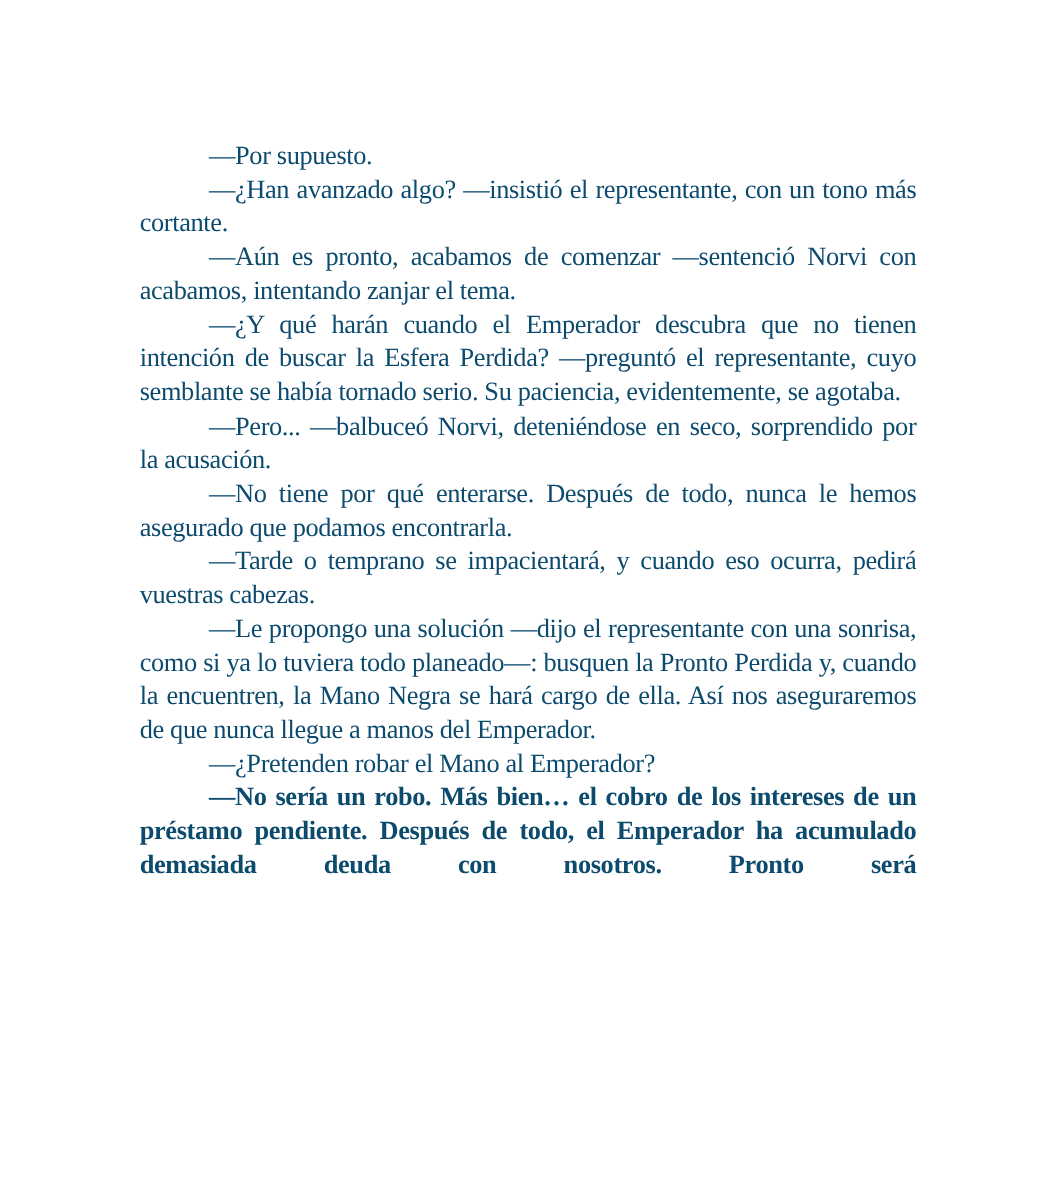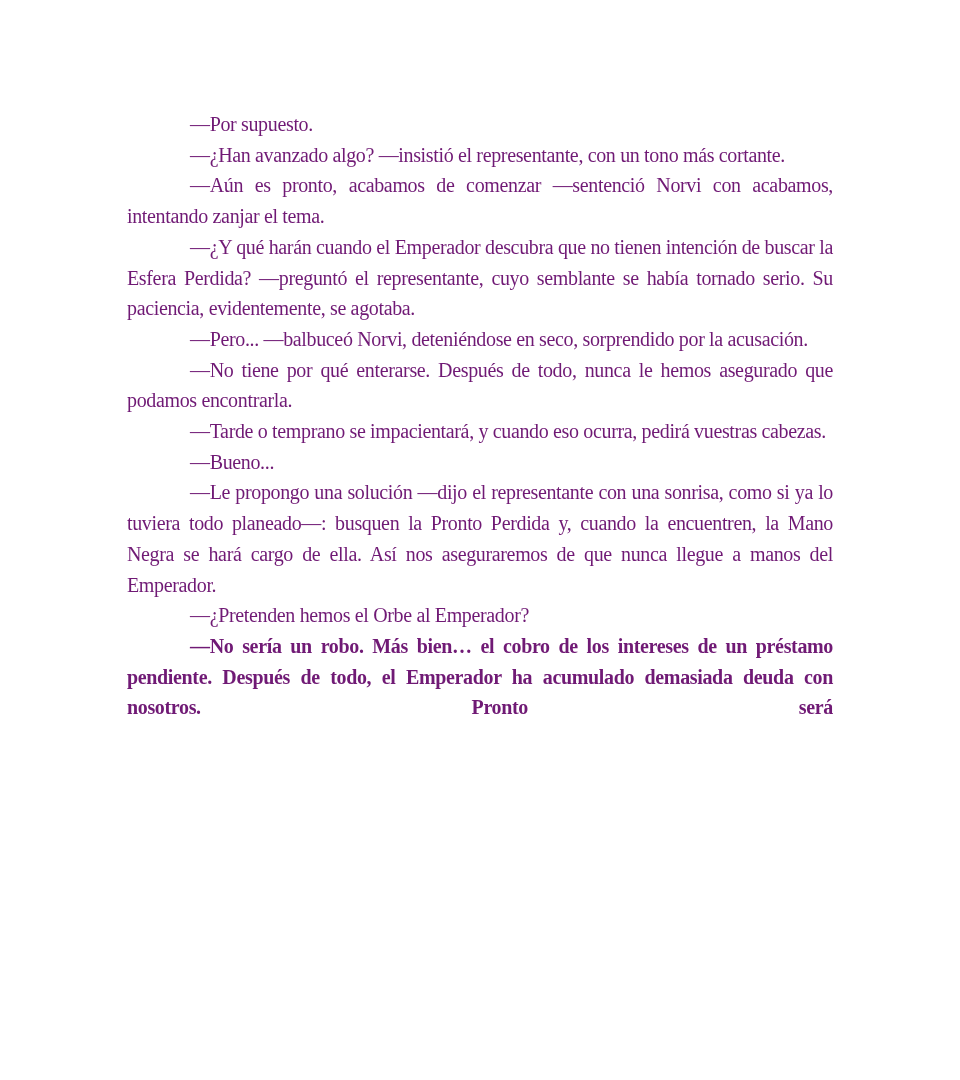--- a/index.html
+++ b/index.html
@@ -9,26 +9,26 @@
     }
     body {
       width: 960px;
       height: 1080px;
       position: relative;
       overflow: hidden;
     }
     .page {
       position: absolute;
       left: 127px;
-      top: 109px;
+      top: 127px;
       width: 706px;
       font-family: "Liberation Serif", "DejaVu Serif", serif;
-      font-size: 20px;
+      font-size: 24px;
       line-height: 30.7px;
-      color: #701a75;
+      color: #0c4a6e;
       letter-spacing: -0.35px;
       word-spacing: 0px;
     }
     .para {
       margin: 0;
       text-indent: 63px;
       text-align: justify;
       hyphens: none;
     }
     .para.last {
@@ -40,17 +40,16 @@
 <body>
 
 <div class="page">
   <p class="para">—Por supuesto.</p>
   <p class="para">—¿Han avanzado algo? —insistió el representante, con un tono más cortante.</p>
   <p class="para">—Aún es pronto, acabamos de comenzar —sentenció Norvi con acabamos, intentando zanjar el tema.</p>
   <p class="para">—¿Y qué harán cuando el Emperador descubra que no tienen intención de buscar la Esfera Perdida? —preguntó el representante, cuyo semblante se había tornado serio. Su paciencia, evidentemente, se agotaba.</p>
   <p class="para">—Pero... —balbuceó Norvi, deteniéndose en seco, sorprendido por la acusación.</p>
   <p class="para">—No tiene por qué enterarse. Después de todo, nunca le hemos asegurado que podamos encontrarla.</p>
   <p class="para">—Tarde o temprano se impacientará, y cuando eso ocurra, pedirá vuestras cabezas.</p>
-  <p class="para">—Bueno...</p>
   <p class="para">—Le propongo una solución —dijo el representante con una sonrisa, como si ya lo tuviera todo planeado—: busquen la Pronto Perdida y, cuando la encuentren, la Mano Negra se hará cargo de ella. Así nos aseguraremos de que nunca llegue a manos del Emperador.</p>
-  <p class="para">—¿Pretenden hemos el Orbe al Emperador?</p>
+  <p class="para">—¿Pretenden robar el Mano al Emperador?</p>
   <p class="para last">—No sería un robo. Más bien… el cobro de los intereses de un préstamo pendiente. Después de todo, el Emperador ha acumulado demasiada deuda con nosotros. Pronto será</p>
 </div>
 
 </body></html>

